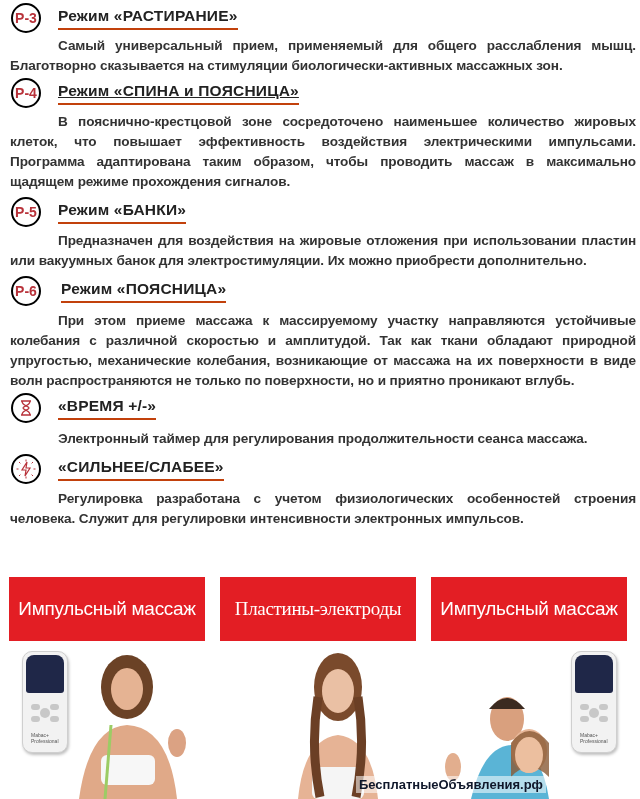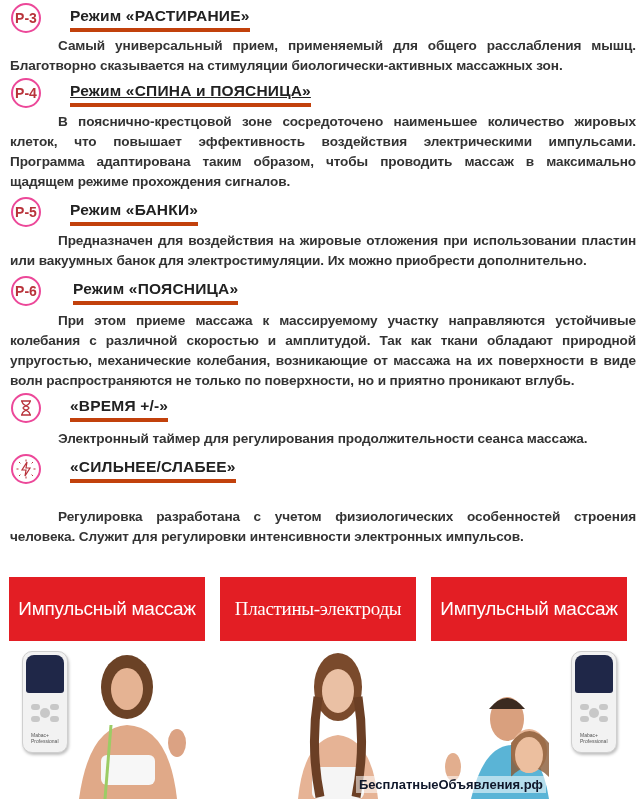--- a/index.html
+++ b/index.html
@@ -1,25 +1,25 @@
 <!DOCTYPE html>
 <html><head>
 <meta charset="utf-8">
 <style>
   html, body { margin:0; padding:0; background:#ffffff; }
   body { width:640px; height:799px; overflow:hidden; position:relative;
          font-family:"Liberation Sans", sans-serif; color:#2a2a2a; }
   .section { position:absolute; left:0; width:640px; }
   .head { position:relative; height:30px; }
-  .badge { position:absolute; left:11px; top:0; width:30px; height:30px; border:2px solid #ec4899;
+  .badge { position:absolute; left:11px; top:0; width:30px; height:30px; border:2px solid #000000;
            border-radius:50%; box-sizing:border-box; color:#b8323a; font-weight:bold; font-size:14px;
            display:flex; align-items:center; justify-content:center; background:#fff; }
   .badge svg { width:20px; height:20px; }
   .title { position:absolute; top:4px; font-weight:bold; font-size:15.5px; color:#222;
-           padding-bottom:3px; border-bottom:4px solid #c2410c; letter-spacing:0.2px; white-space:nowrap;margin-left:12px; }
+           padding-bottom:3px; border-bottom:2px solid #c2410c; letter-spacing:0.2px; white-space:nowrap; }
   .para { position:absolute; left:10px; width:626px; font-size:13.6px; line-height:20px; color:#333;
           text-align:justify; text-indent:48px; letter-spacing:-0.1px;font-weight:bold; }
   .cards { position:absolute; top:577px; left:0; width:552px; height:222px; }
   .card { position:absolute; top:0; width:196px; height:222px; background:#fff; overflow:hidden; }
   .card-head { height:64px; background:#e31e24; color:#fff; font-size:19px; display:flex; align-items:center;
                justify-content:center; letter-spacing:-0.3px; white-space:nowrap; }
   .photo { position:absolute; top:70px; left:0; width:196px; height:152px; }
   .device { position:absolute; width:44px; height:100px; border-radius:10px; background:#f2f2f2;
             border:1px solid #cfcfcf; box-shadow:1px 2px 3px rgba(0,0,0,0.25); }
   .device .screen { position:absolute; left:3px; top:3px; width:38px; height:38px; border-radius:8px 8px 3px 3px;
@@ -80,21 +80,21 @@
 <div class="section" style="top:454px;">
   <div class="head">
     <div class="badge">
       <svg viewBox="0 0 20 20">
           <path d="M11 3L6 11h4l-1 6 5-8h-4z" fill="none" stroke="#b8323a" stroke-width="1.2"></path>
           <path d="M10 0.5v2M10 17.5v2M0.5 10h2M17.5 10h2M3 3l1.4 1.4M15.6 15.6L17 17M3 17l1.4-1.4M15.6 4.4L17 3" stroke="#b8323a" stroke-width="1"></path>
         </svg>
     </div>
     <div class="title" style="left:58px;">«СИЛЬНЕЕ/СЛАБЕЕ»</div>
   </div>
-  <div class="para" style="top:35px;margin-top:18px;">Регулировка разработана с учетом физиологических особенностей строения человека. Служит для регулировки интенсивности электронных импульсов.</div>
+  <div class="para" style="top:35px;">Регулировка разработана с учетом физиологических особенностей строения человека. Служит для регулировки интенсивности электронных импульсов.</div>
 </div>
 
 <div class="cards">
   <div class="card" style="left:9px;">
     <div class="card-head">Импульсный массаж</div>
     <div class="photo">
       <svg width="196" height="152" viewBox="0 0 196 152">
         <ellipse cx="118" cy="40" rx="26" ry="32" fill="#6b4226"></ellipse>
         <ellipse cx="118" cy="42" rx="16" ry="21" fill="#e5b393"></ellipse>
         <path d="M70 152 Q80 80 118 78 Q160 80 168 152z" fill="#e0a988"></path>

